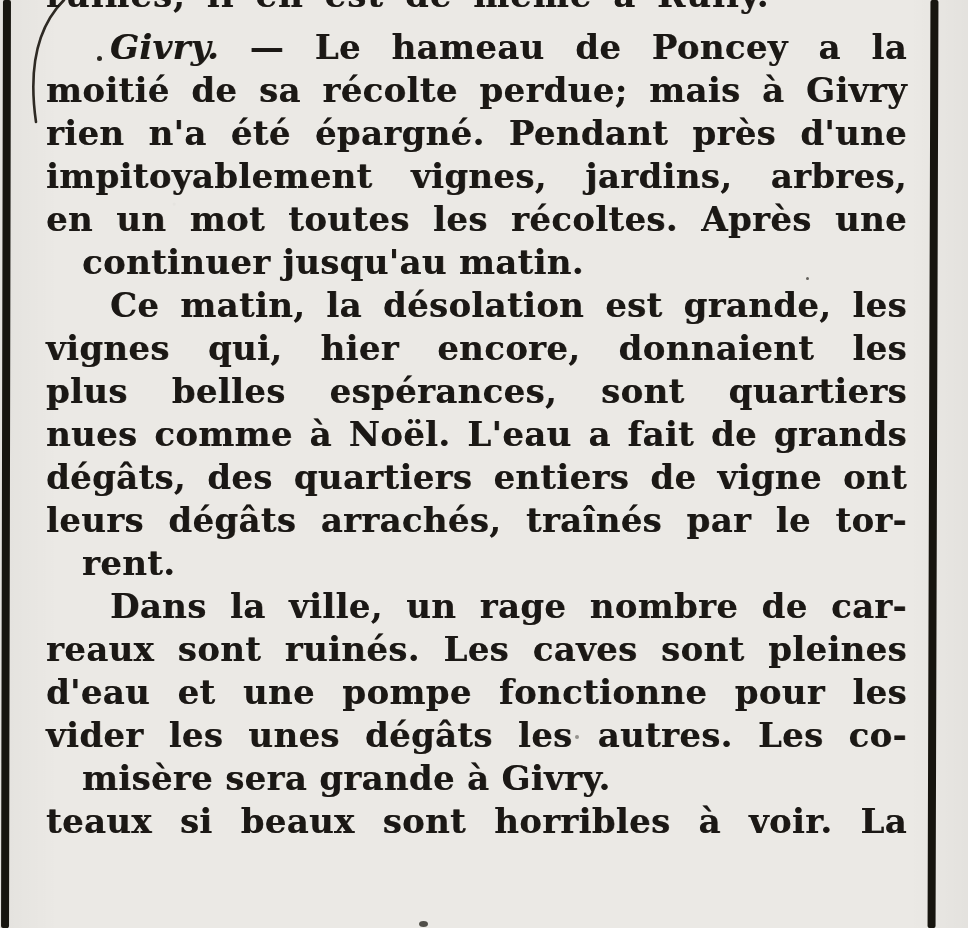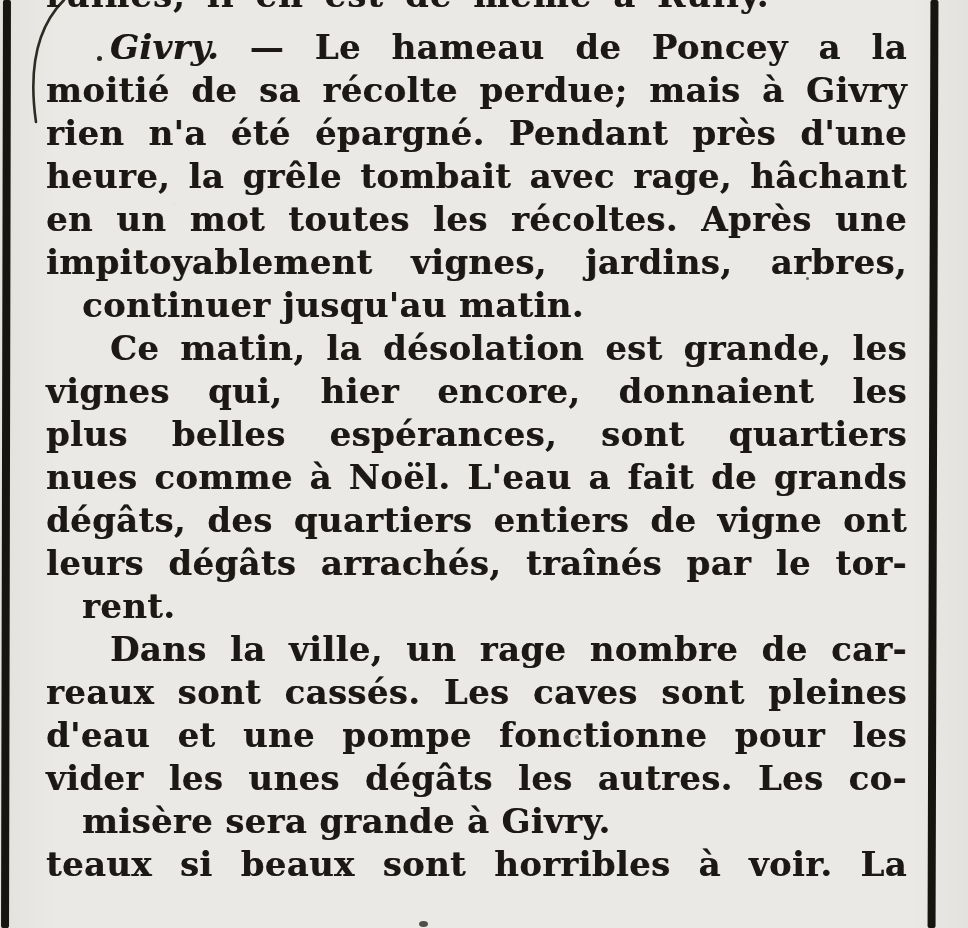--- a/index.html
+++ b/index.html
@@ -108,33 +108,32 @@
     <path d="M 52 4 C 26 30 16 70 24 126" fill="none" stroke="#2e2a24" stroke-width="2.6" stroke-linecap="round"></path>
     <path d="M 52 4 L 46 10" fill="none" stroke="#2e2a24" stroke-width="2" stroke-linecap="round"></path>
   </svg>
 
   <div class="clipped-top-line">ruinés, il en est de même à Rully.</div>
 
   <div class="article-body">
       <div class="line indent"><i>Givry.</i> — Le hameau de Poncey a la</div>
       <div class="line">moitié de sa récolte perdue; mais à Givry</div>
       <div class="line">rien n'a été épargné. Pendant près d'une</div>
-      <div class="line">heure, la grêle tombait avec rage, hâchant</div>
+      <div class="line">impitoyablement vignes, jardins, arbres,</div>
       <div class="line">en un mot toutes les récoltes. Après une</div>
-      <div class="line">impitoyablement vignes, jardins, arbres,</div>
       <div class="line no-just">continuer jusqu'au matin.</div>
       <div class="line indent">Ce matin, la désolation est grande, les</div>
       <div class="line">vignes qui, hier encore, donnaient les</div>
       <div class="line">plus belles espérances, sont quartiers</div>
       <div class="line">nues comme à Noël. L'eau a fait de grands</div>
       <div class="line">dégâts, des quartiers entiers de vigne ont</div>
       <div class="line">leurs dégâts arrachés, traînés par le tor-</div>
       <div class="line no-just">rent.</div>
       <div class="line indent">Dans la ville, un rage nombre de car-</div>
-      <div class="line">reaux sont cassés. Les caves sont pleines</div>
+      <div class="line">reaux sont ruinés. Les caves sont pleines</div>
       <div class="line">d'eau et une pompe fonctionne pour les</div>
       <div class="line">vider les unes dégâts les autres. Les co-</div>
       <div class="line no-just">misère sera grande à Givry.</div>
       <div class="line">teaux si beaux sont horribles à voir. La</div>
     </div>
 
   <div class="speck speck-1"></div>
   <div class="speck speck-2"></div>
   <div class="speck speck-3"></div>
   <div class="speck speck-4"></div>

